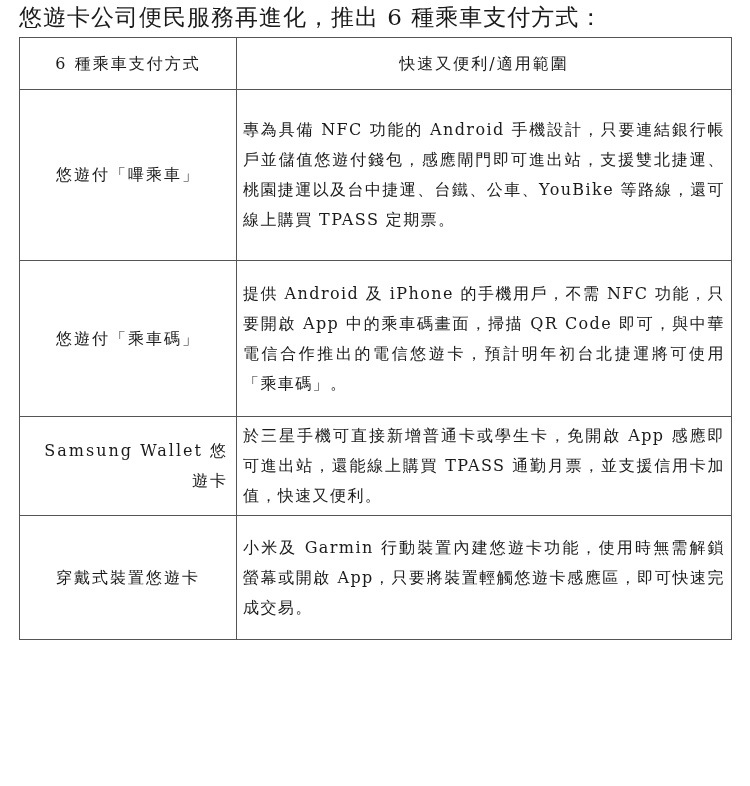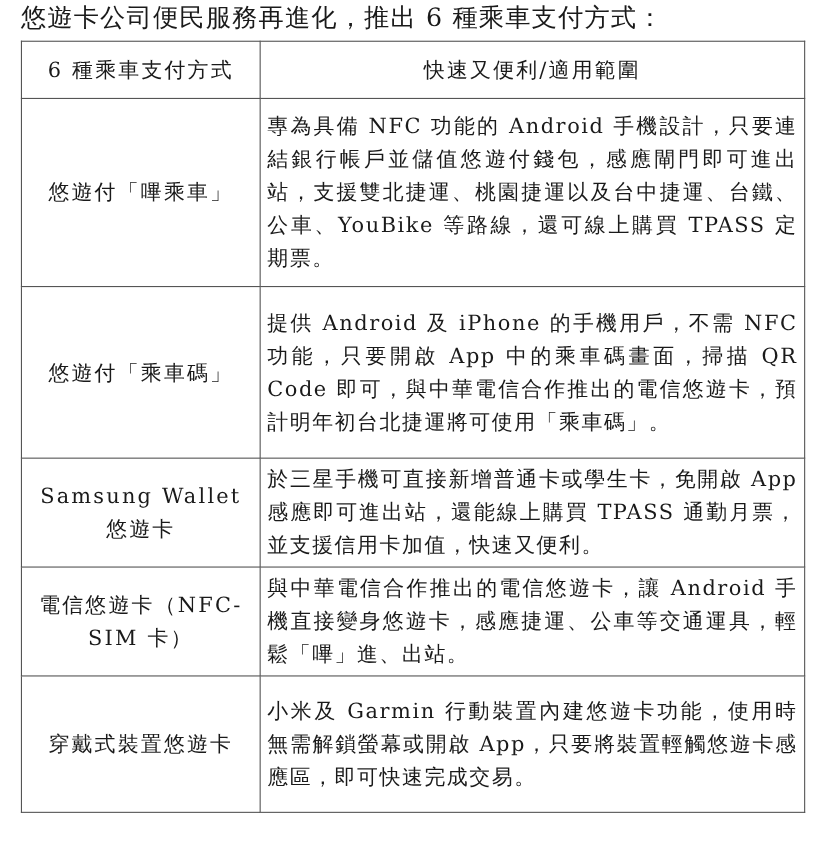--- a/index.html
+++ b/index.html
@@ -1,25 +1,25 @@
 <!DOCTYPE html>
 <html><head>
 <meta charset="utf-8">
 <style>
   html, body { margin: 0; padding: 0; background: #ffffff; }
   body { width: 750px; height: 786px; position: relative; overflow: hidden;
          font-family: "DejaVu Serif", "Liberation Serif", serif; color: #1a1a1a; }
   .intro { position: absolute; left: 19px; top: 4px; font-size: 23px; line-height: 26px; letter-spacing: 1px; white-space: nowrap; }
   table.main { position: absolute; left: 19px; top: 37px; width: 712px; border-collapse: collapse; table-layout: fixed; }
-  table.main td, table.main th { border: 1.5px solid #555; font-weight: normal; font-size: 19px; line-height: 30px; }
+  table.main td, table.main th { border: 1.5px solid #555; font-weight: normal; font-size: 16px; line-height: 30px; }
   col.c1 { width: 217px; }
   col.c2 { width: 495px; }
   th.h1, th.h2 { height: 49px; text-align: center; letter-spacing: 2px; }
   td.name { padding: 0 8px; text-align: center; letter-spacing: 2px; }
-  td.name.left { text-align: center; }
+  td.name.left { text-align: right; }
   td.desc { padding: 4px 6px 4px 6px; text-align: justify; letter-spacing: 1.4px; vertical-align: middle; }
   tr.r1 td { height: 59px; }
   tr.r2 td { height: 162px; }
   tr.r3 td { height: 147px; }
   tr.r4 td { height: 75px; }
   tr.r5 td { height: 84px; }
   tr.r6 td { height: 115px; }
 </style>
 </head>
 <body>
@@ -41,22 +41,18 @@
     <td class="desc">專為具備 NFC 功能的 Android 手機設計，只要連結銀行帳戶並儲值悠遊付錢包，感應閘門即可進出站，支援雙北捷運、桃園捷運以及台中捷運、台鐵、公車、YouBike 等路線，還可線上購買 TPASS 定期票。</td>
   </tr>
   <tr class="r3">
     <td class="name">悠遊付「乘車碼」</td>
     <td class="desc">提供 Android 及 iPhone 的手機用戶，不需 NFC 功能，只要開啟 App 中的乘車碼畫面，掃描 QR Code 即可，與中華電信合作推出的電信悠遊卡，預計明年初台北捷運將可使用「乘車碼」。</td>
   </tr>
   <tr class="r4">
     <td class="name left">Samsung Wallet 悠遊卡</td>
     <td class="desc">於三星手機可直接新增普通卡或學生卡，免開啟 App 感應即可進出站，還能線上購買 TPASS 通勤月票，並支援信用卡加值，快速又便利。</td>
   </tr>
-  <tr class="r5">
-    <td class="name left">電信悠遊卡（NFC-SIM 卡）</td>
-    <td class="desc">與中華電信合作推出的電信悠遊卡，讓 Android 手機直接變身悠遊卡，感應捷運、公車等交通運具，輕鬆「嗶」進、出站。</td>
-  </tr>
   <tr class="r6">
     <td class="name">穿戴式裝置悠遊卡</td>
     <td class="desc">小米及 Garmin 行動裝置內建悠遊卡功能，使用時無需解鎖螢幕或開啟 App，只要將裝置輕觸悠遊卡感應區，即可快速完成交易。</td>
   </tr>
 </tbody>
   </table>
 
 </body></html>

